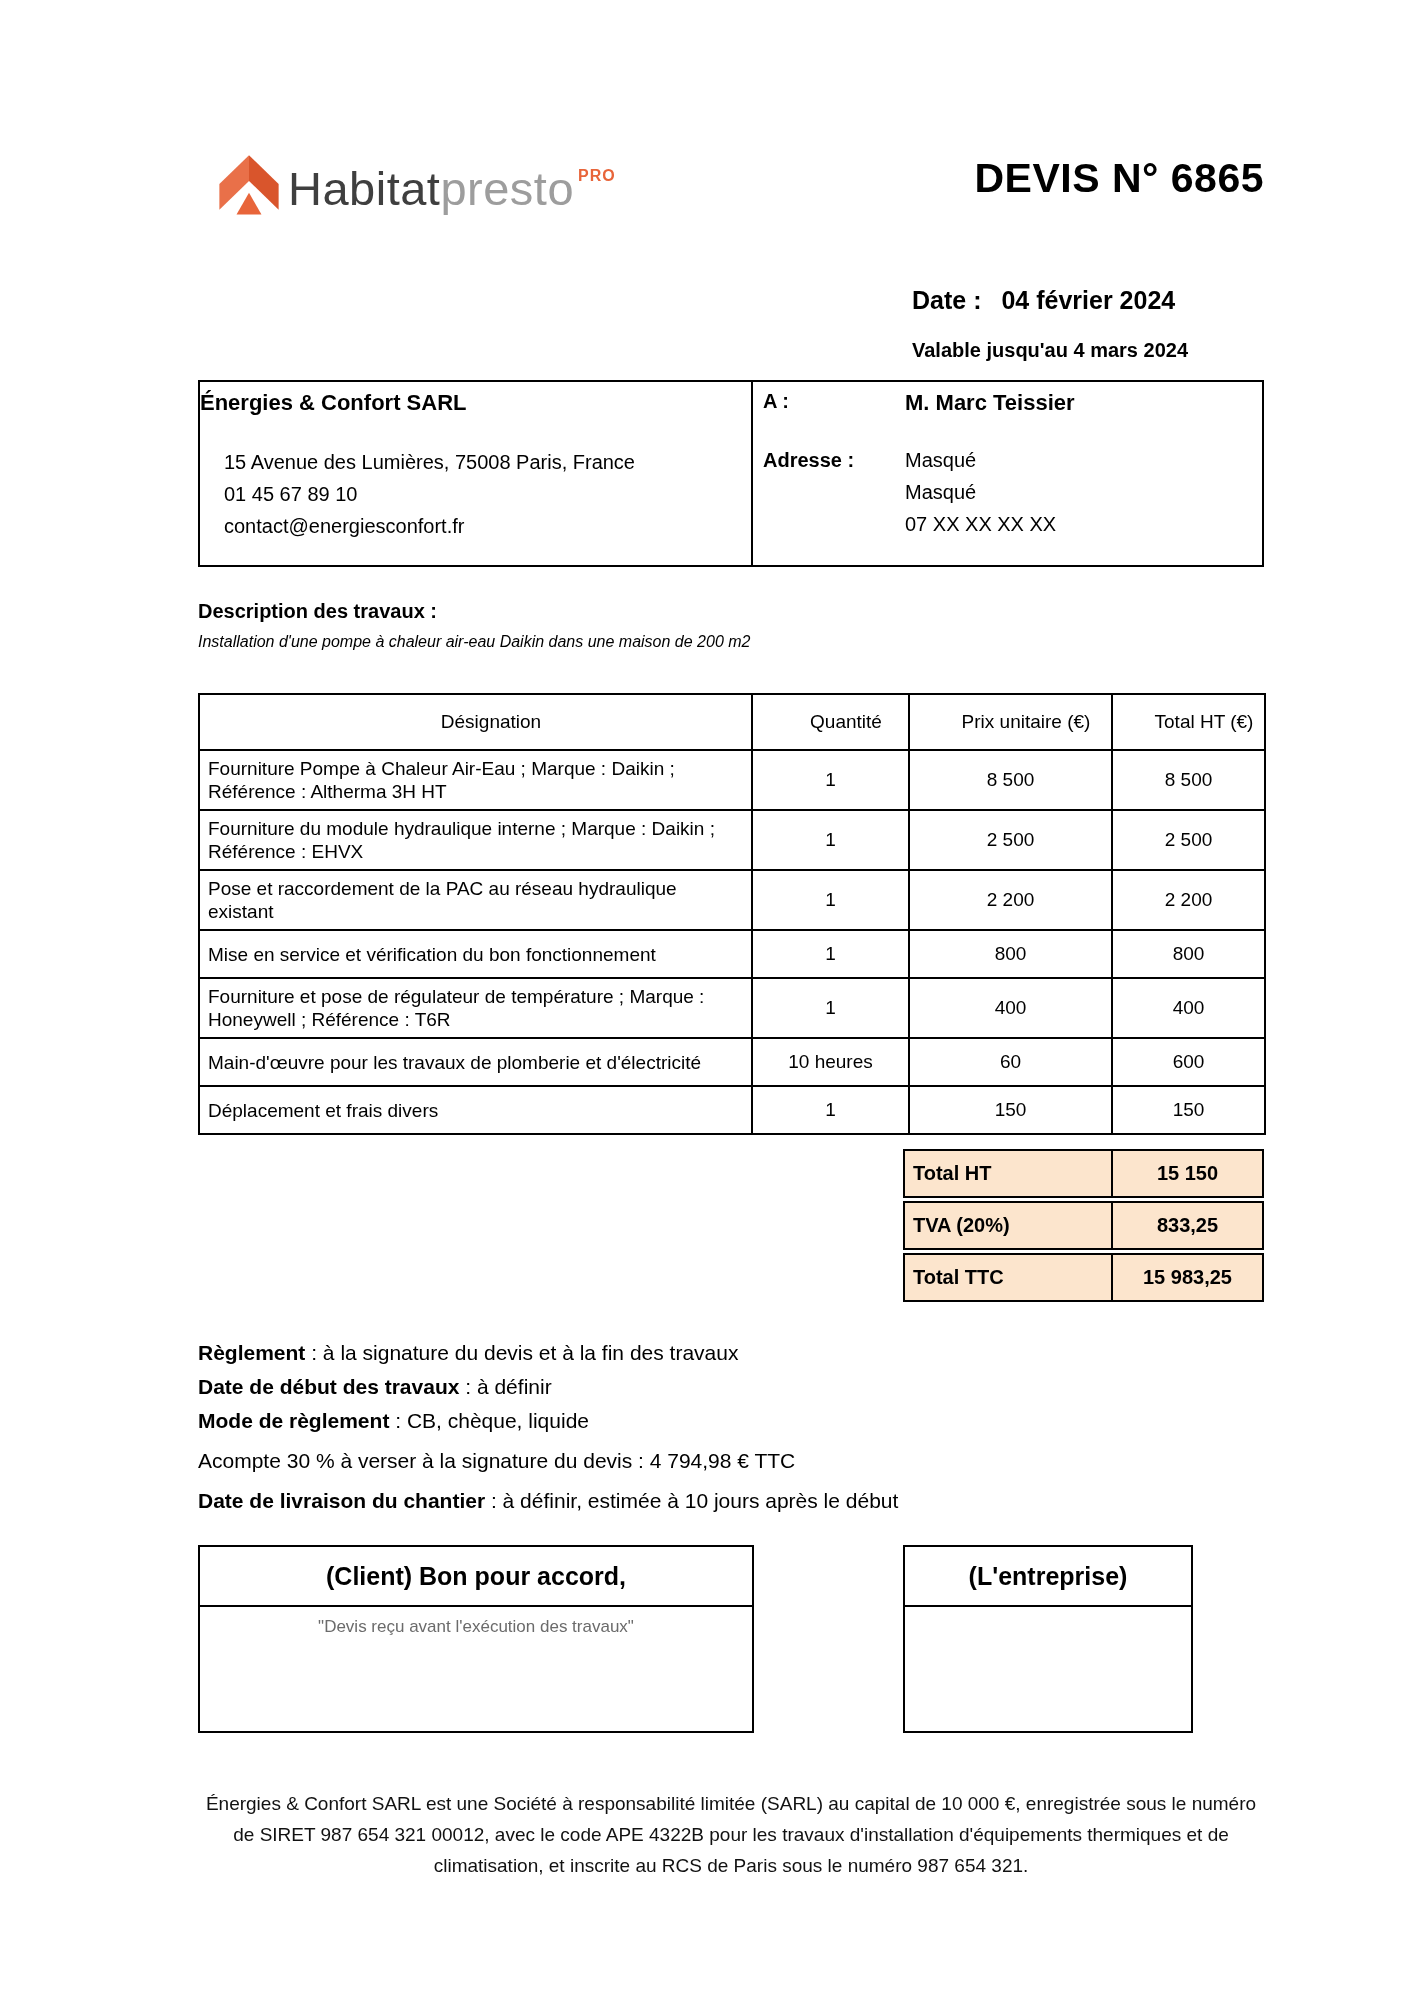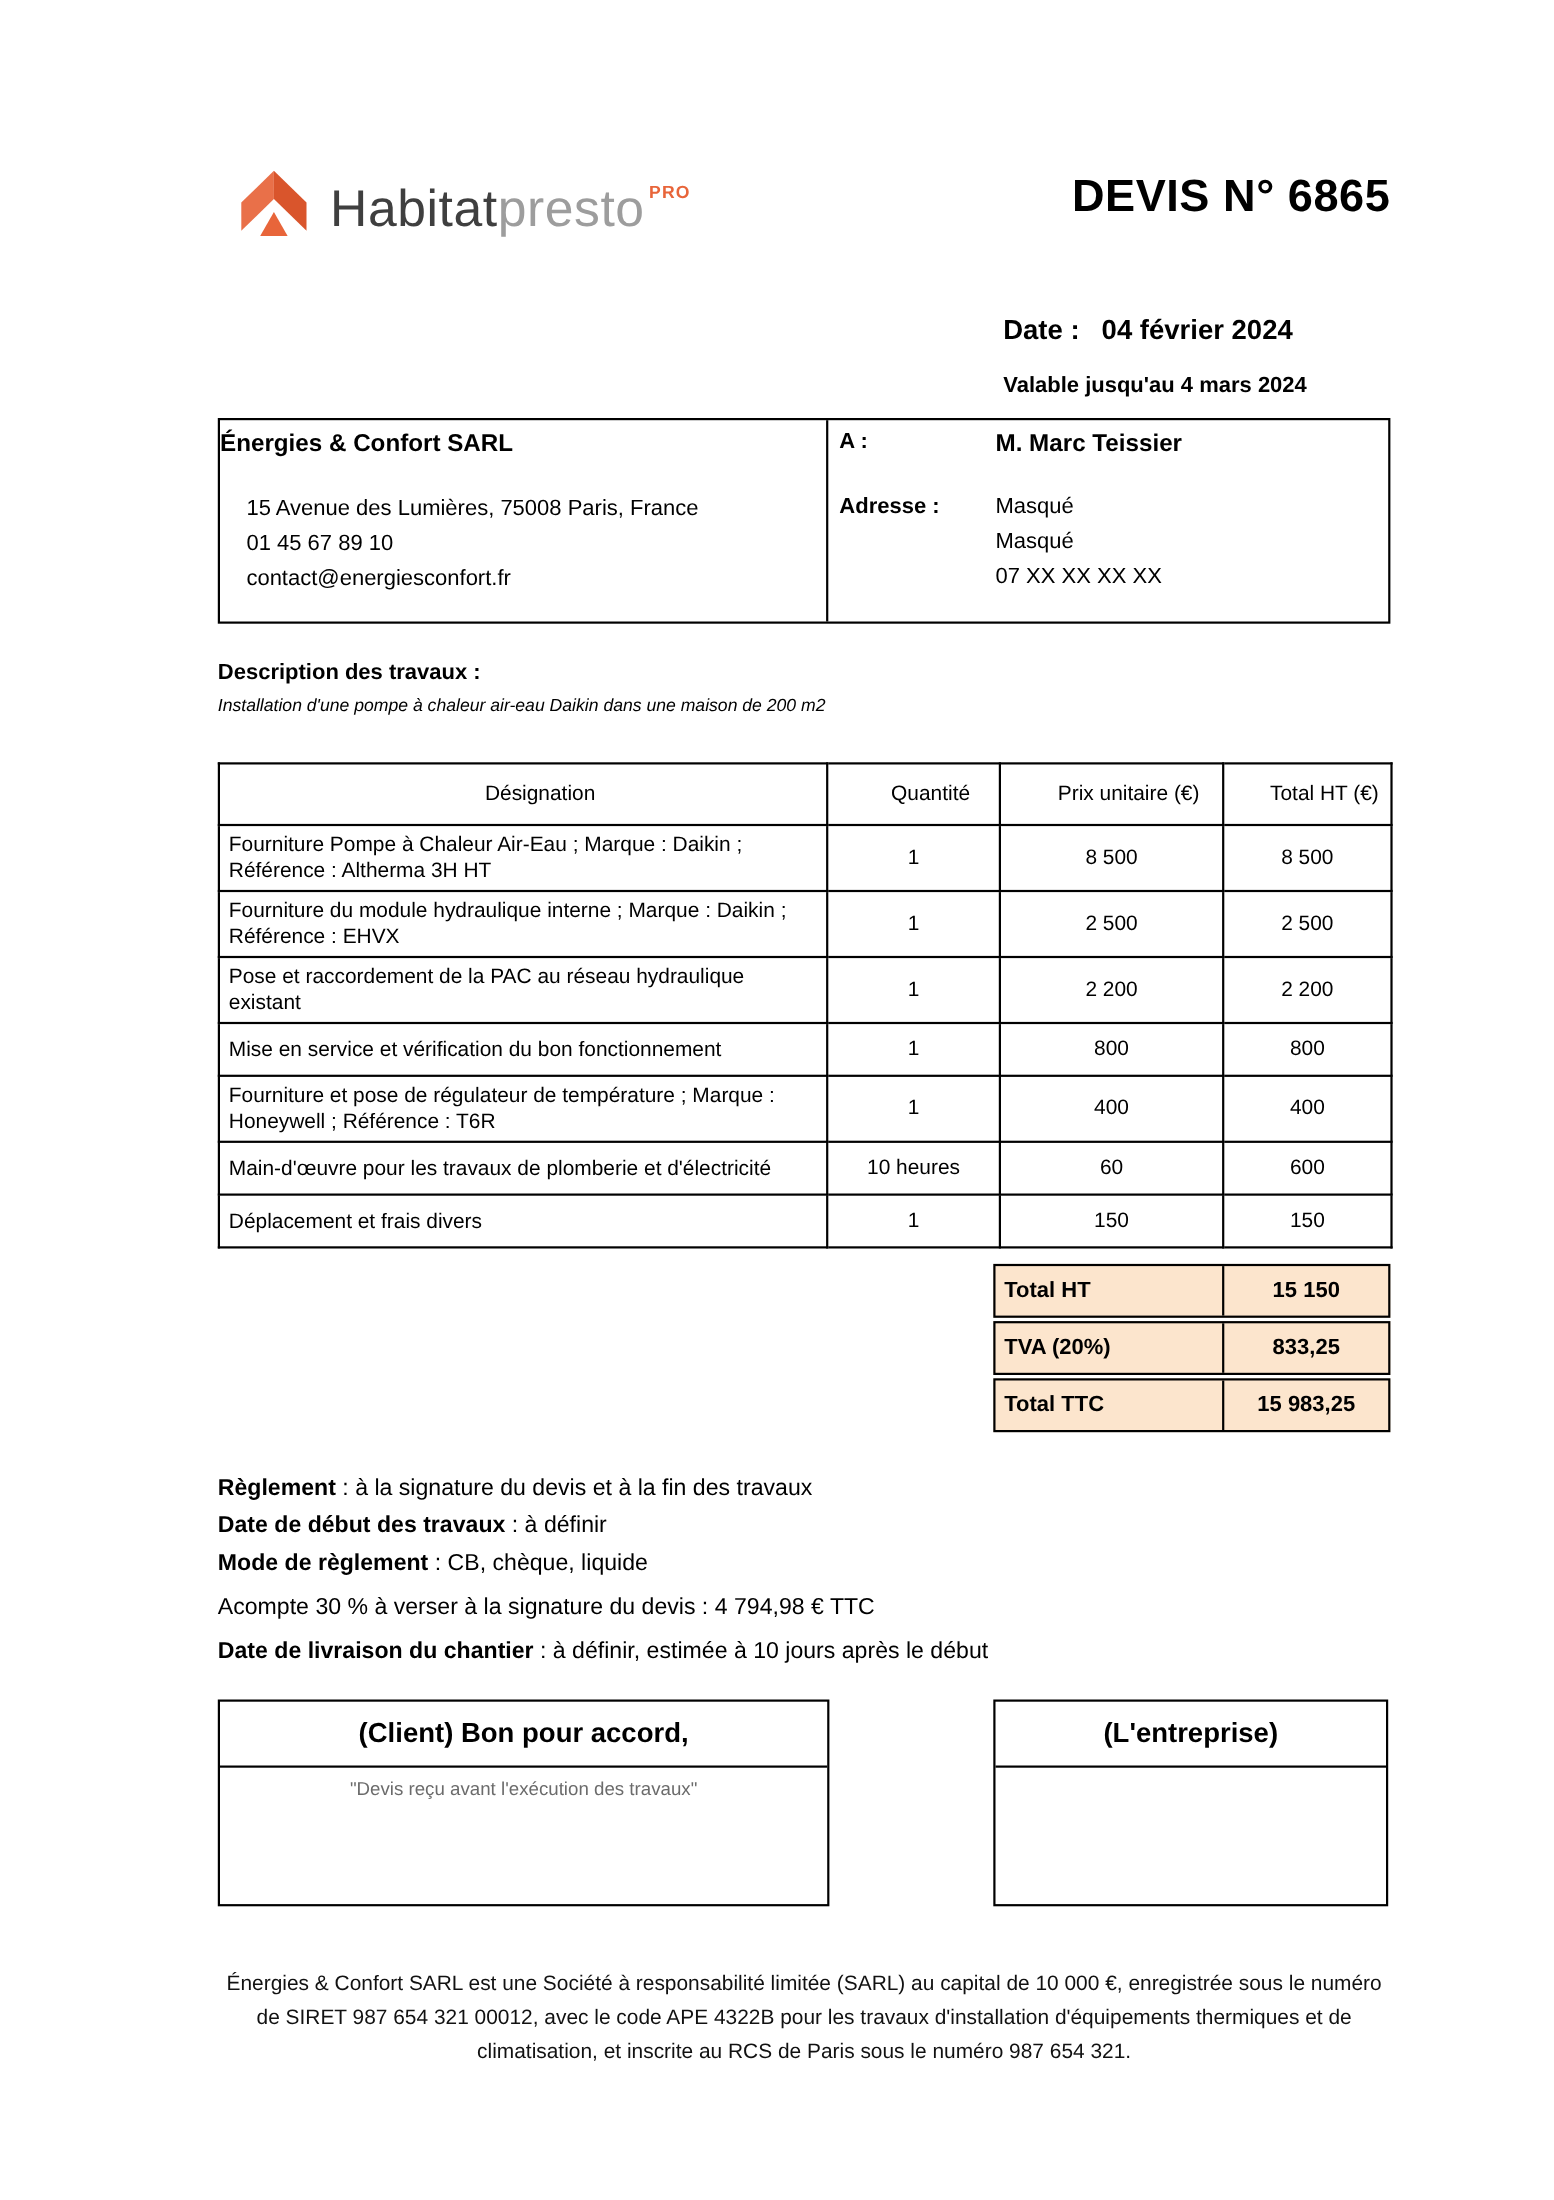--- a/index.html
+++ b/index.html
@@ -6,21 +6,21 @@
   html,body{margin:0;padding:0;background:#fff;}
   .page{
     position:relative;
     width:1413px;height:2000px;
     background:#ffffff;
     font-family:"Liberation Sans","DejaVu Sans",sans-serif;
     color:#000;
     overflow:hidden;
   }
   
-  .logo{position:absolute;left:210px;top:146px;display:flex;align-items:center;gap:12px;}
+  .logo{position:absolute;left:210px;top:146px;display:flex;align-items:center;}
   .logo svg{width:78px;height:84px;}
   .logo-text{font-size:47px;letter-spacing:.5px;display:flex;align-items:flex-start;}
   .logo-primary{color:#3f3f3f;}
   .logo-secondary{color:#9d9d9d;}
   .logo-badge{color:#e8653a;font-weight:bold;font-size:16px;letter-spacing:1px;margin-left:4px;margin-top:6px;}
   
   .devis-title{position:absolute;right:149px;top:155px;font-size:41px;font-weight:bold;letter-spacing:.5px;}
   .date-line{position:absolute;left:912px;top:286px;font-size:25px;font-weight:bold;}
   .date-line .date-value{margin-left:20px;}
   .validity{position:absolute;left:912px;top:339px;font-size:20px;font-weight:bold;}
@@ -54,21 +54,21 @@
   .total-value{flex:1;font-size:20px;font-weight:bold;display:flex;align-items:center;justify-content:center;}
   
   .terms{position:absolute;left:198px;top:1340px;width:1066px;font-size:21px;}
   .term-line{margin-top:8px;line-height:26px;}
   .term-line:first-child{margin-top:0;}
   .term-line.spaced{margin-top:14px;}
   .term-label{font-weight:bold;}
   
   .sig-box{position:absolute;top:1545px;box-sizing:border-box;border:2px solid #000;height:188px;background:#fff;}
   .sig-client{left:198px;width:556px;}
-  .sig-company{left:903px;width:359px;}
+  .sig-company{left:903px;width:290px;}
   .sig-title{height:60px;box-sizing:border-box;border-bottom:2px solid #000;display:flex;align-items:center;justify-content:center;font-size:25px;font-weight:bold;}
   .sig-note{margin-top:10px;text-align:center;font-size:17px;color:#6b6b6b;}
   
   .footer{position:absolute;left:198px;top:1788px;width:1066px;text-align:center;font-size:19px;line-height:31px;color:#111;}
 </style>
 </head>
 <body>
 
 <div class="page">
 

